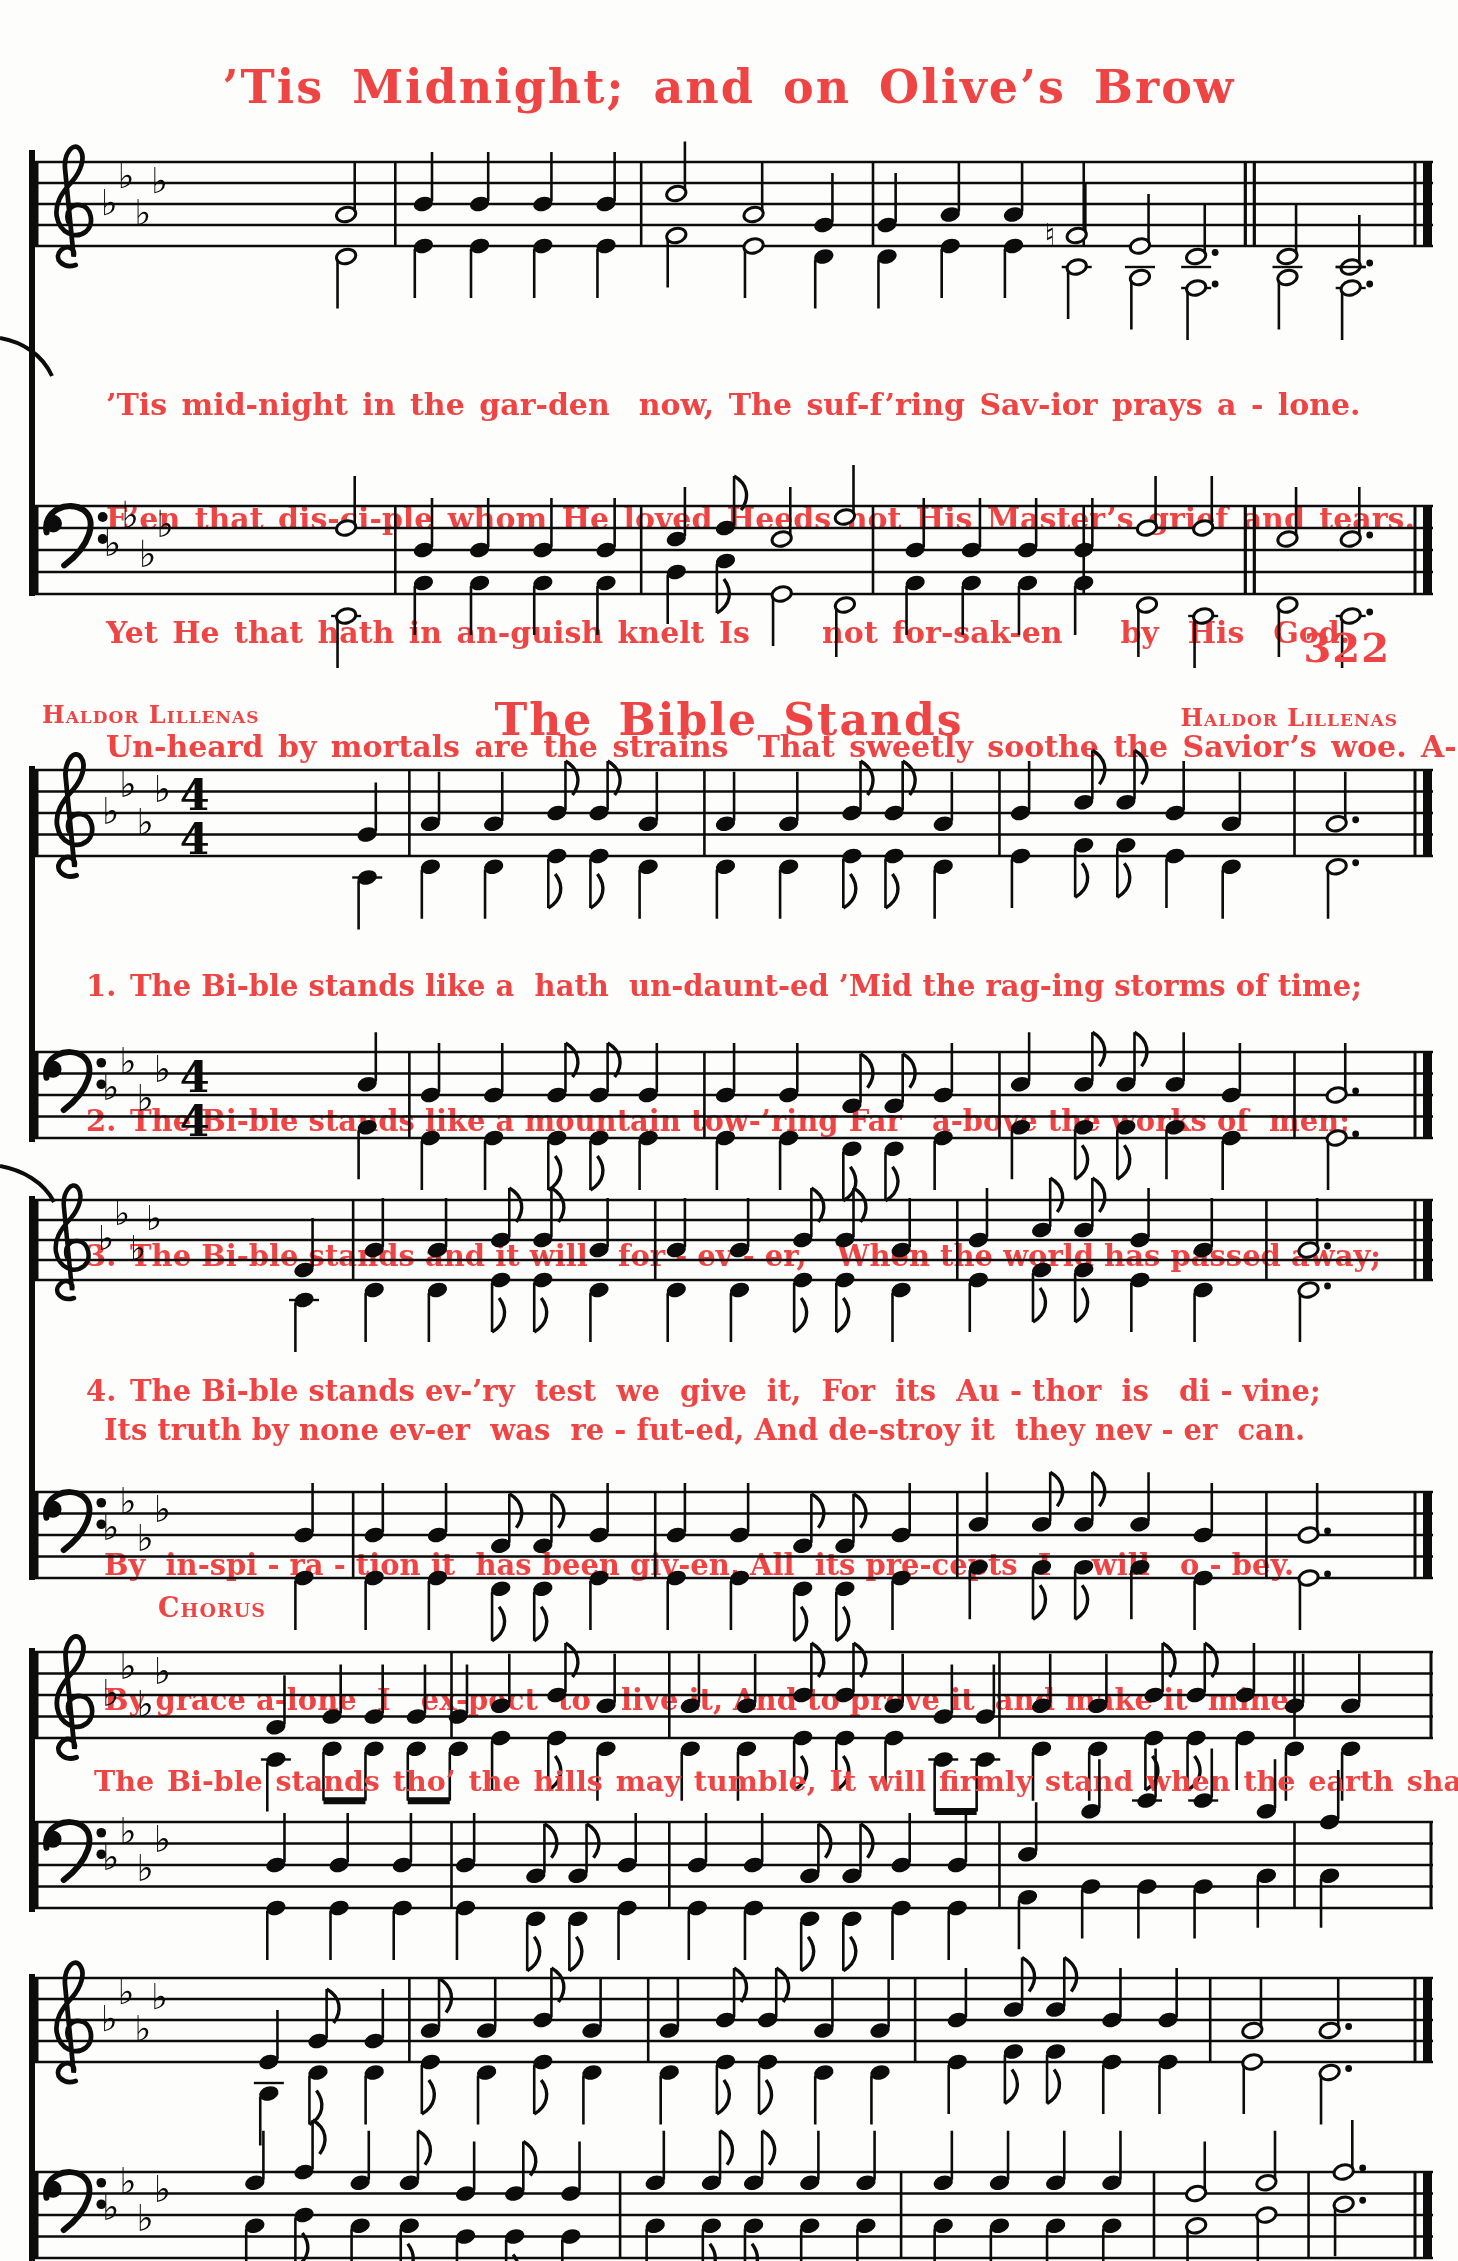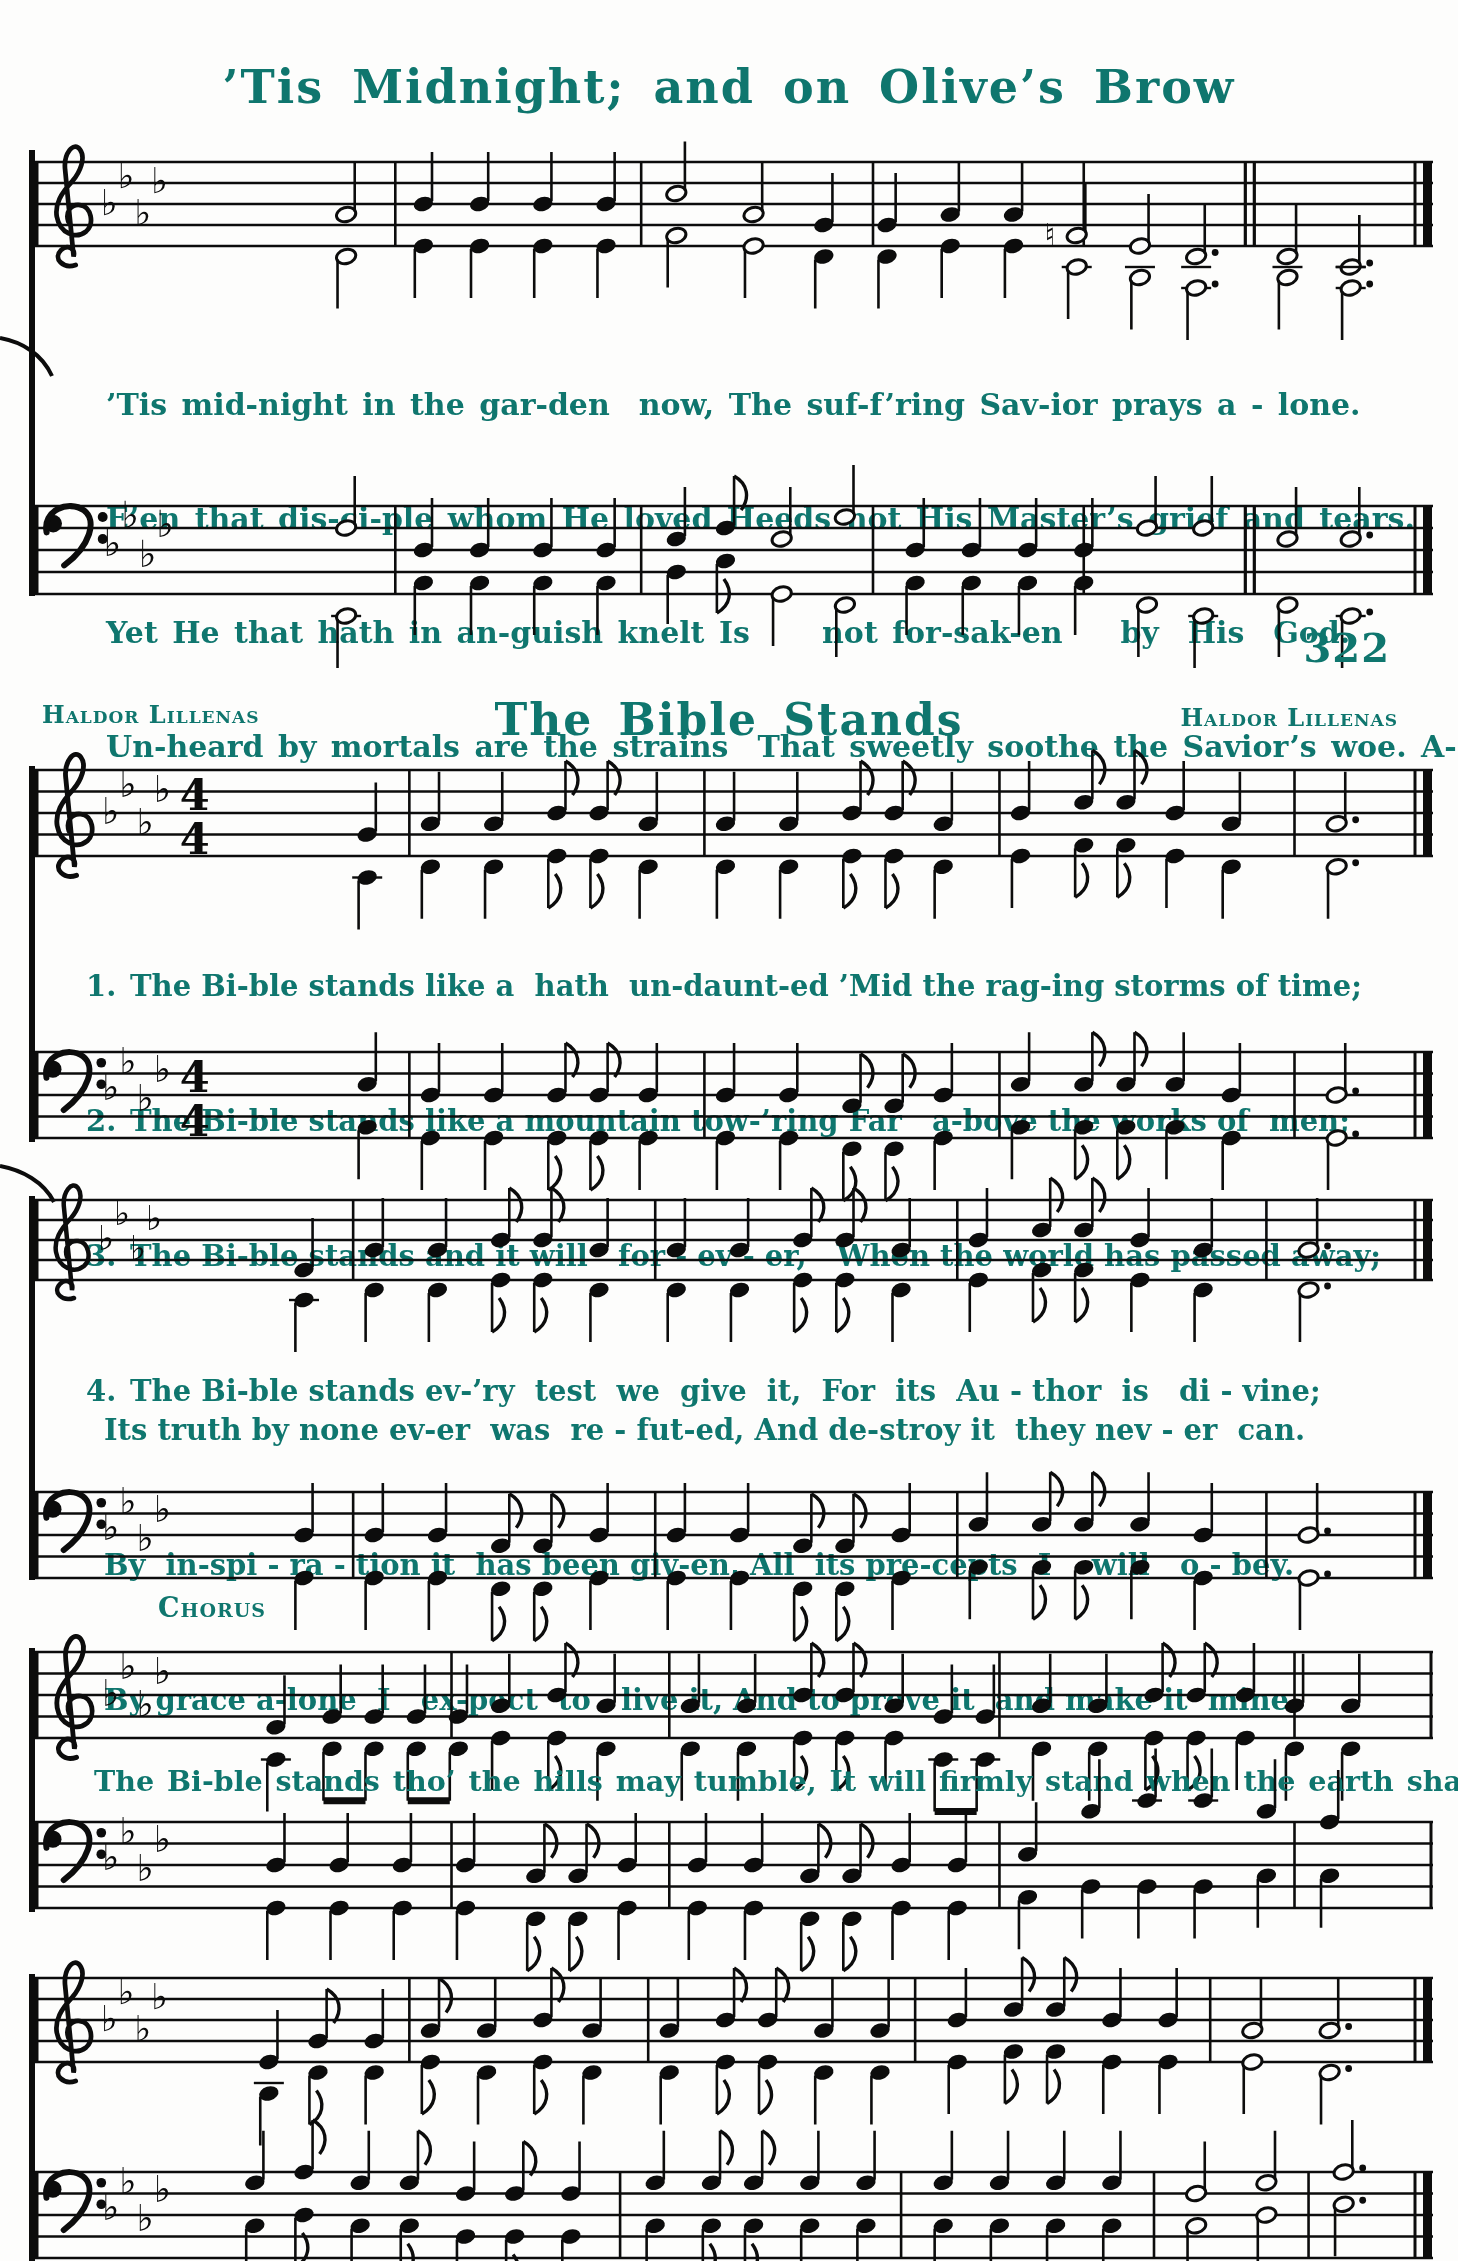--- a/index.html
+++ b/index.html
@@ -1,17 +1,17 @@
 <!DOCTYPE html>
 <html><head>
 <meta charset="utf-8">
 <style>
   html,body{margin:0;padding:0;background:#777;}
   .page{position:relative;width:1458px;height:2261px;background:#fdfdfc;overflow:hidden;
-        font-family:"DejaVu Serif","Liberation Serif",serif;color:#0f766e;font-weight:bold;}
+        font-family:"DejaVu Serif","Liberation Serif",serif;color:#ef4444;font-weight:bold;}
   .title1{position:absolute;top:60px;left:0;width:100%;text-align:center;
           font-size:46px;letter-spacing:2px;word-spacing:10px;}
   .lyrics1{position:absolute;top:310px;left:106px;font-size:30px;line-height:38px;
            white-space:pre;word-spacing:4px;}
   .song-number{position:absolute;top:624px;right:68px;font-size:40px;letter-spacing:1px;}
   .title2{position:absolute;top:658px;left:0;width:100%;text-align:center;
           font-size:44px;letter-spacing:2px;word-spacing:8px;margin-top:36px;}
   .byline{font-variant-caps:small-caps;font-size:24px;letter-spacing:1px;position:absolute;margin-left:24px;}
   .byline-left{left:18px;top:700px;}
   .byline-right{right:60px;top:703px;}

